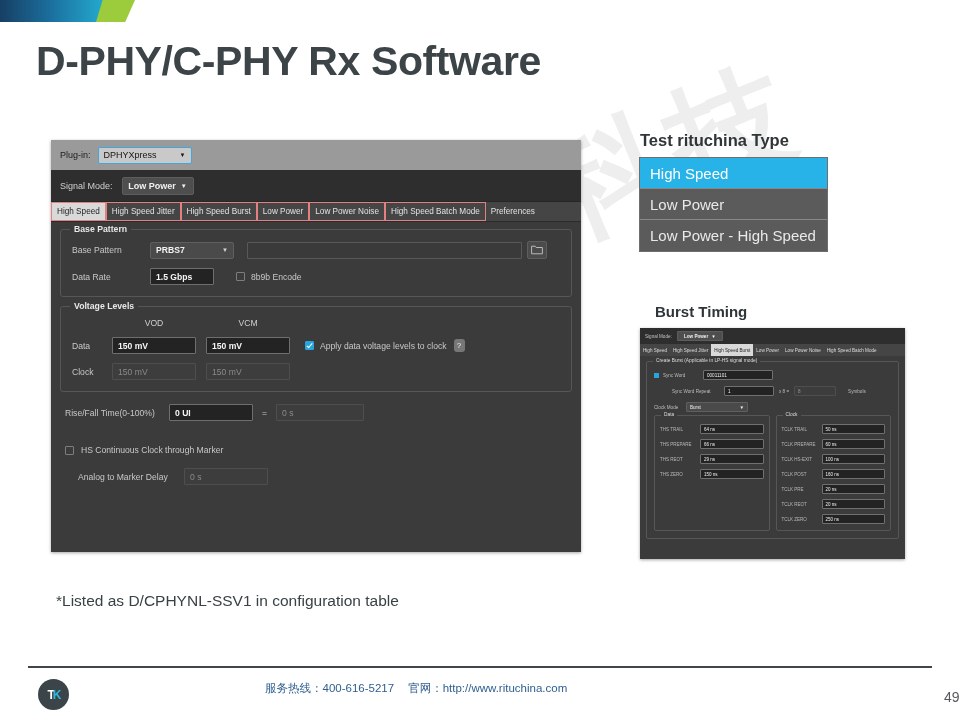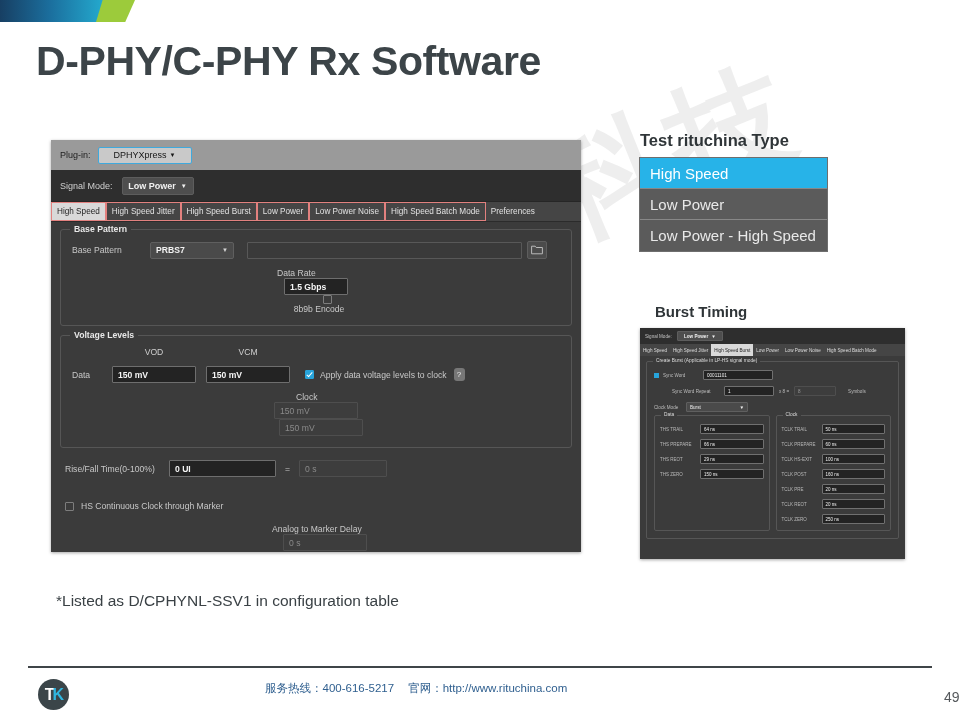--- a/index.html
+++ b/index.html
@@ -50,21 +50,21 @@
     position:absolute;left:51px;top:140px;width:530px;height:412px;
     background:#3b3b3b;color:#d4d4d4;font-size:8.5px;
     box-shadow:0 1px 3px rgba(0,0,0,.35);overflow:hidden;
   }
   .app .plugin-bar{
     height:30px;background:#9a9a9a;display:flex;align-items:center;padding-left:9px;gap:7px;
   }
   .plugin-label{color:#1d1d1d;font-size:9px;}
   .plugin-combo{
     width:94px;height:17px;background:#c9c9c9;border:1.6px solid #3fa9dd;border-radius:2px;
-    display:flex;align-items:center;justify-content:space-between;padding:0 15px;
+    display:flex;align-items:center;justify-content:space-between;padding:0 5px;
     color:#151515;font-size:9px;box-sizing:border-box;
   }
   .plugin-combo .car{font-size:6px;}
 
   .app .mode-bar{
     height:31px;background:#2e2e2e;display:flex;align-items:center;padding-left:9px;gap:9px;
     border-bottom:1px solid #262626;
   }
   .mode-label{color:#cfcfcf;font-size:9px;}
   .mode-combo{
@@ -88,21 +88,21 @@
   .app-body{padding:7px 9px;}
   .group{
     border:1px solid #565656;border-radius:3px;margin-bottom:9px;padding:11px 11px 11px 11px;
     position:relative;
   }
   .group > .legend{
     position:absolute;top:-6px;left:9px;background:#3b3b3b;padding:0 4px;
     font-size:8.7px;color:#e8e8e8;font-weight:bold;
   }
   .row{display:flex;align-items:center;margin-bottom:9px;}
-  .row:last-child{margin-bottom:0;flex-direction:column;}
+  .row:last-child{margin-bottom:0;}
   .lbl{color:#c8c8c8;font-size:8.6px;}
   .combo{
     height:17px;background:#4a4a4a;border:1px solid #5f5f5f;border-radius:2px;
     display:flex;align-items:center;justify-content:space-between;padding:0 5px;
     color:#f2f2f2;font-size:8.6px;font-weight:bold;box-sizing:border-box;
   }
   .combo .car{font-size:6px;color:#d2d2d2;}
   .fld{
     height:17px;background:#232323;border:1px solid #6e6e6e;border-radius:1px;
     display:flex;align-items:center;padding:0 5px;color:#f5f5f5;font-size:8.6px;
@@ -203,21 +203,21 @@
   .caption{
     position:absolute;left:56px;top:592px;font-size:15.5px;color:#3a4145;
   }
 
   
   .footer-rule{position:absolute;left:28px;top:666px;width:904px;height:1.5px;background:#3f4548;}
   .logo{
     position:absolute;left:38px;top:679px;width:31px;height:31px;border-radius:50%;
     background:#3b4549;display:flex;align-items:center;justify-content:center;
   }
-  .logo-mark{font-size:16px;font-weight:bold;color:#ffffff;line-height:1;letter-spacing:-2px;}
+  .logo-mark{font-size:12px;font-weight:bold;color:#ffffff;line-height:1;letter-spacing:-2px;}
   .logo-mark .k{color:#2fb6e0;}
   .footer-text{
     position:absolute;left:265px;top:681px;font-size:11.5px;color:#2f5f8f;white-space:nowrap;
   }
   .footer-text .sep{display:inline-block;width:14px;}
   .page-num{position:absolute;left:944px;top:689px;font-size:14px;color:#55595c;}
 </style>
 </head>
 <body>
 
@@ -306,21 +306,21 @@
 
       <div class="row">
         <span class="lbl" style="width:40px">Clock</span>
         <div class="fld dim" style="width:84px">150 mV</div>
         <div class="fld dim" style="width:84px;margin-left:10px">150 mV</div>
       </div>
     </div>
 
     <div class="row" style="margin-top:12px;margin-bottom:24px;padding-left:5px">
       <span class="lbl" style="width:104px">Rise/Fall Time(0-100%)</span>
-      <div class="fld" style="width:107px">0 UI</div>
+      <div class="fld" style="width:84px">0 UI</div>
       <span class="lbl" style="margin:0 9px">=</span>
       <div class="fld dim" style="width:88px">0 s</div>
     </div>
 
     <div class="row" style="margin-bottom:13px;padding-left:5px">
       <span class="chk"></span>
       <span class="lbl" style="margin-left:7px">HS Continuous Clock through Marker</span>
     </div>
 
     <div class="row" style="padding-left:18px">

